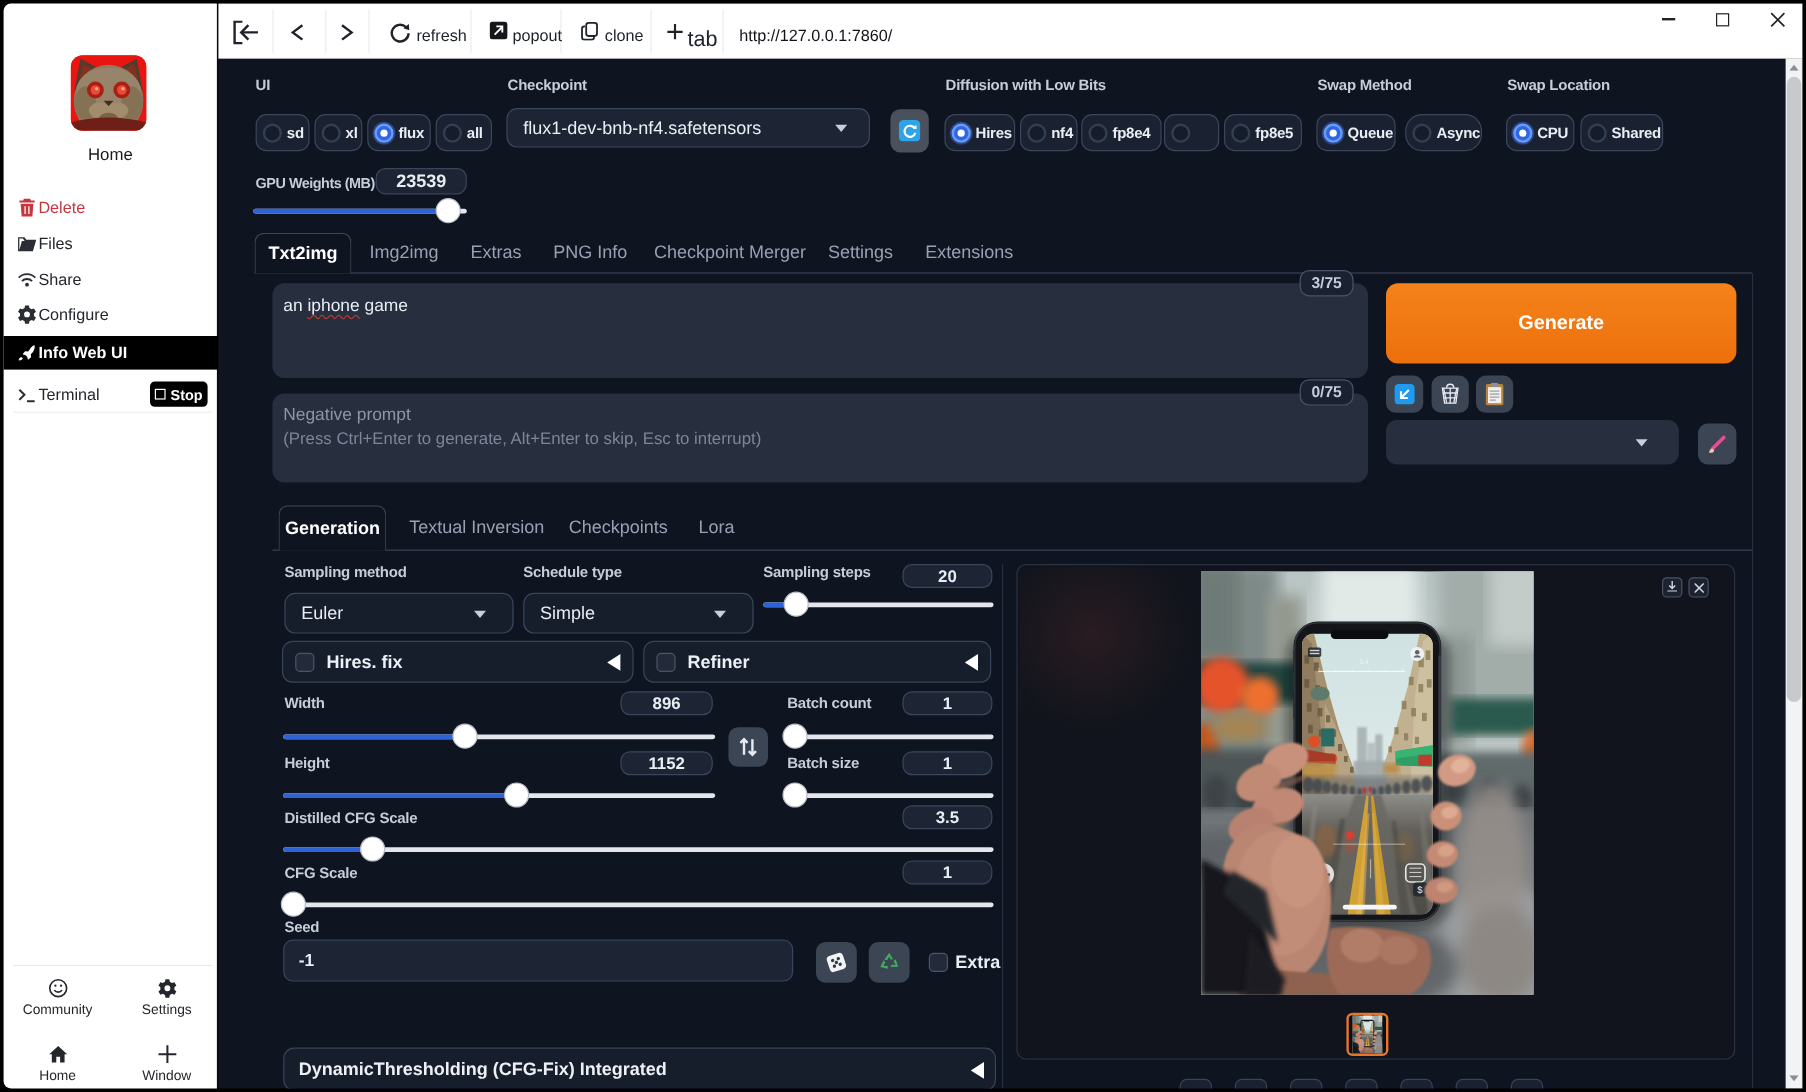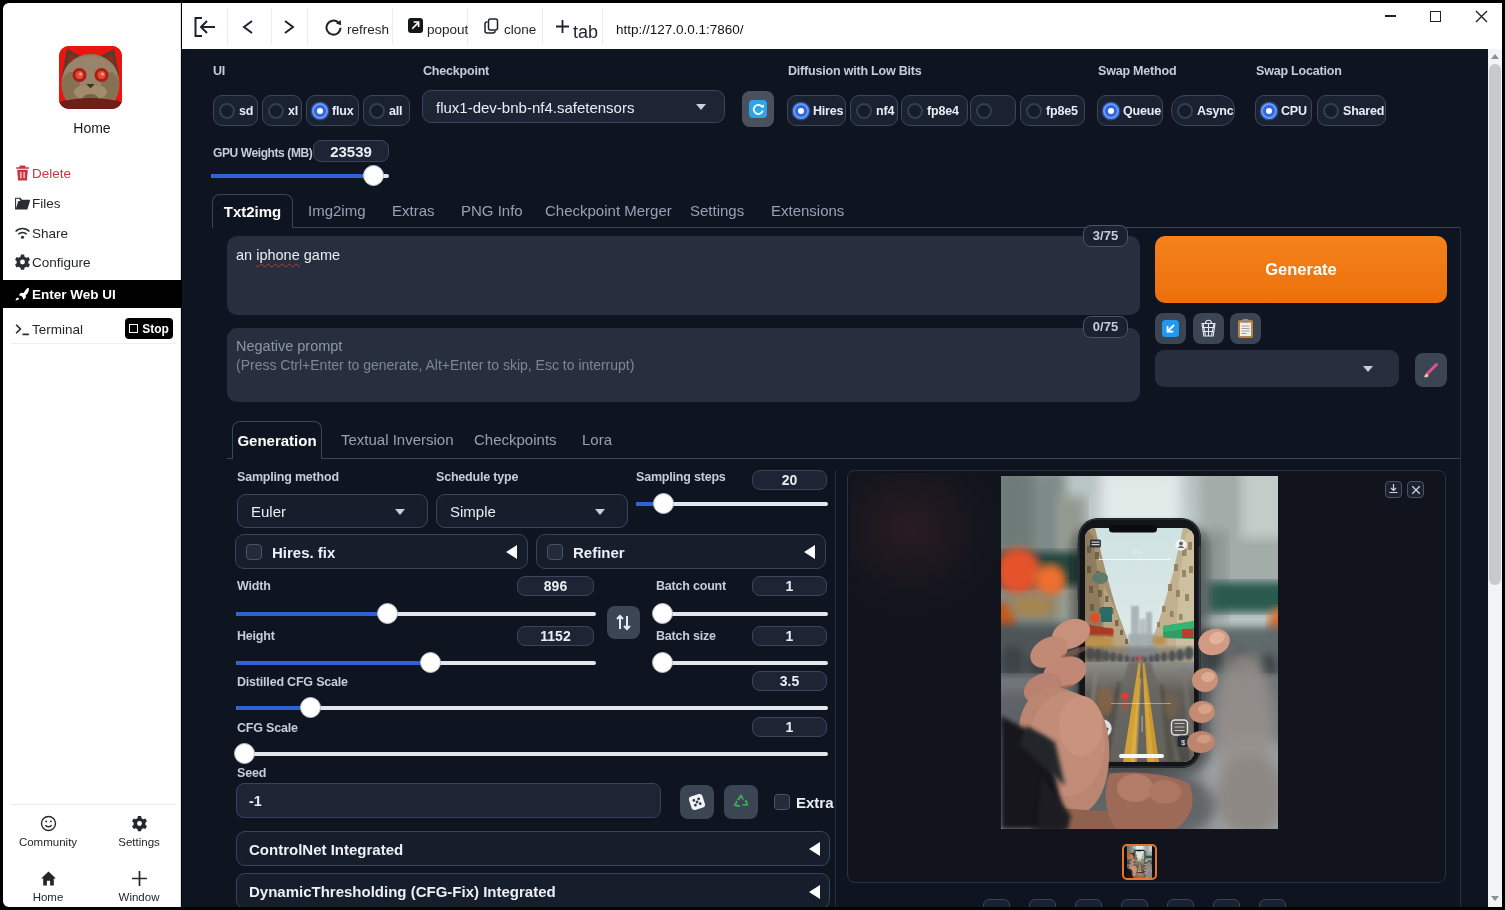--- a/index.html
+++ b/index.html
@@ -153,21 +153,21 @@
     <div class="m-item" style="top:245px;">
       <svg class="mi" viewBox="0 0 16 16">
           <path fill="#2a2d33" d="M6.5 1h3l.4 2 1.7 1 1.9-.7 1.5 2.6-1.5 1.3v2l1.5 1.3-1.5 2.6-1.9-.7-1.7 1-.4 2h-3l-.4-2-1.7-1-1.9.7L1 10.5 2.5 9.2v-2L1 5.9l1.5-2.6 1.9.7 1.7-1zM8 5.7A2.3 2.3 0 1 0 8 10.3 2.3 2.3 0 0 0 8 5.7z"></path>
         </svg>
       <span class="mt">Configure</span>
     </div>
     <div class="m-item" style="top:277px;height:28px;background:#000;color:#fff;font-weight:700;">
       <svg class="mi" viewBox="0 0 16 16">
           <path fill="#fff" d="M14 2c.3 2.5-.6 5.2-3 7.1l.2 2.4-2.4 2-.7-2.4-1.2-1.2-2.4-.7 2-2.4 2.4.2C10.8 4.6 11.5 2.3 14 2zM10.8 5.2a.9.9 0 1 1 0 .1zM3.5 11.2l1.3 1.3c-.6 1-1.7 1.4-3.3 1.5.1-1.6.9-2.3 2-2.8z"></path>
         </svg>
-      <span class="mt">Enter Web UI</span>
+      <span class="mt">Info Web UI</span>
     </div>
     <div class="m-item" style="top:312px;">
       <svg class="mi" viewBox="0 0 16 16">
           <g stroke="#2a2d33" stroke-width="1.6" fill="none">
             <path d="M2 4l4 4-4 4"></path>
             <path d="M8 13h6"></path>
           </g>
         </svg>
       <span class="mt">Terminal</span>
       <span class="abs" style="left:122px;top:3px;width:48px;height:21px;background:#000;border-radius:4px;color:#fff;font-size:12px;font-weight:700;display:flex;align-items:center;justify-content:center;gap:4px;"><span style="display:inline-block;width:9px;height:9px;border:1.6px solid #fff;"></span>Stop</span>
@@ -439,24 +439,20 @@
           <g fill="#3fae58">
             <path d="M10 2l3.2 5.4-2 .1L10 5.2 8.2 8.3l-2.3-.6z"></path>
             <path d="M2.6 13.8l2.8-5.6 1.3 1.6-1.4 3 3.5.1.1 2.3z"></path>
             <path d="M17.4 13.6l-6.3.2.9-1.8 3.4-.1-1.8-3 1.9-1.3z"></path>
           </g>
         </svg>
     </div>
     <div class="chk" style="left:592px;top:745px;"></div>
     <div class="abs" style="left:614px;top:745px;color:#e9edf4;font-size:15px;font-weight:700;">Extra</div>
 
-    <div class="acc" style="left:54px;top:782px;width:594px;height:35px;">
-      <span class="at">ControlNet Integrated</span>
-      <span class="larr" style="left:572px;top:10px;"></span>
-    </div>
     <div class="acc" style="left:54px;top:824px;width:594px;height:36px;">
       <span class="at">DynamicThresholding (CFG-Fix) Integrated</span>
       <span class="larr" style="left:572px;top:11px;"></span>
     </div>
 
     <div class="abs" style="left:653px;top:421px;width:1px;height:437px;background:#242e40;"></div>
     <div class="abs" style="left:1278px;top:179px;width:1px;height:679px;background:#27303f;"></div>
 
     <div class="abs" style="left:665px;top:421px;width:599px;height:413px;background:#11141c;border:1px solid #2a3242;border-radius:8px;overflow:hidden;">
       <div class="abs" style="left:2px;top:2px;width:150px;height:140px;background:radial-gradient(ellipse at 40% 40%, rgba(105,48,48,0.28), rgba(40,30,38,0.08) 60%, transparent 75%);"></div>

